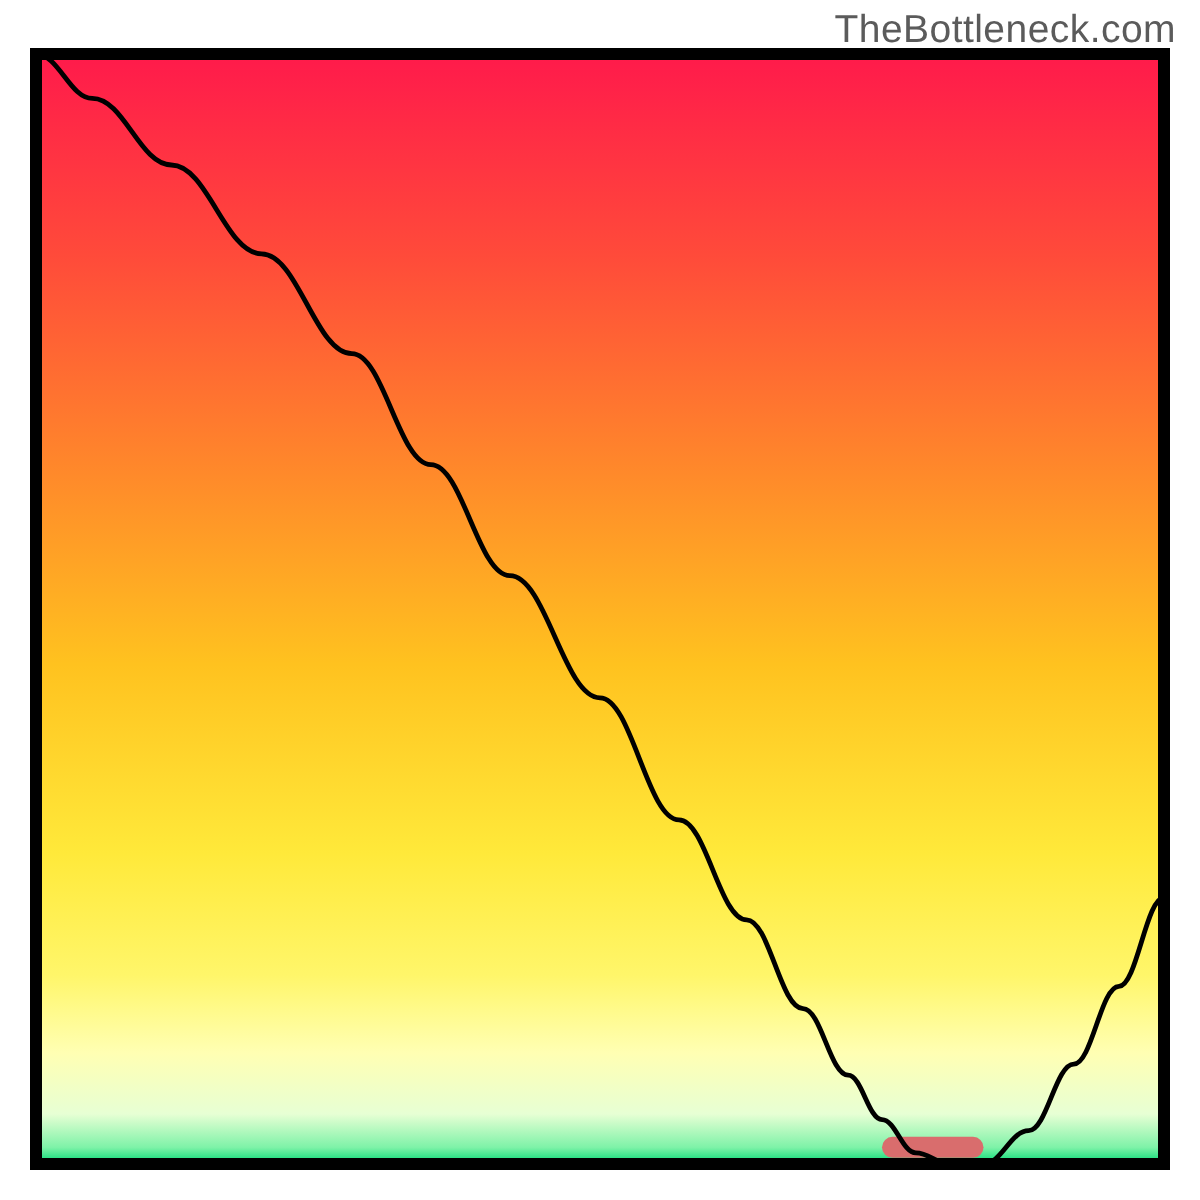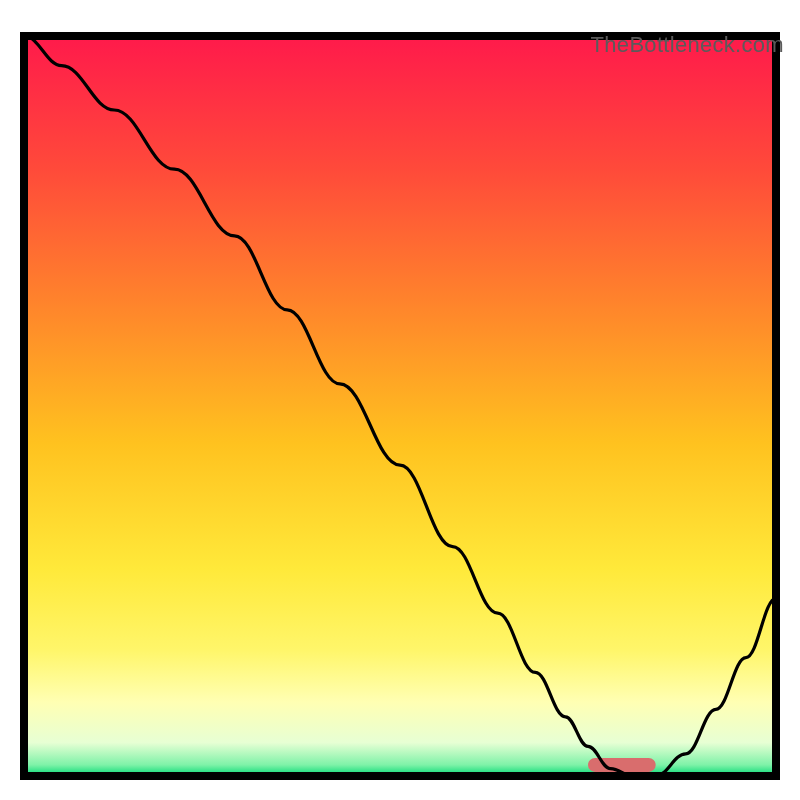--- a/index.html
+++ b/index.html
@@ -15,25 +15,24 @@
     left: 0;
     top: 0;
     width: 800px;
     height: 800px;
     box-sizing: border-box;
   }
   .watermark {
     position: absolute;
     top: 4px;
     right: 16px;
-    font-size: 22px;
+    font-size: 26px;
     font-weight: 500;
     color: #5b5b5b;
     letter-spacing: 0.3px;
-    margin-top: 28px;
   }
   svg {
     display: block;
   }
 </style>
 </head>
 <body>
 
 <div class="frame">
   <div class="watermark">TheBottleneck.com</div>

